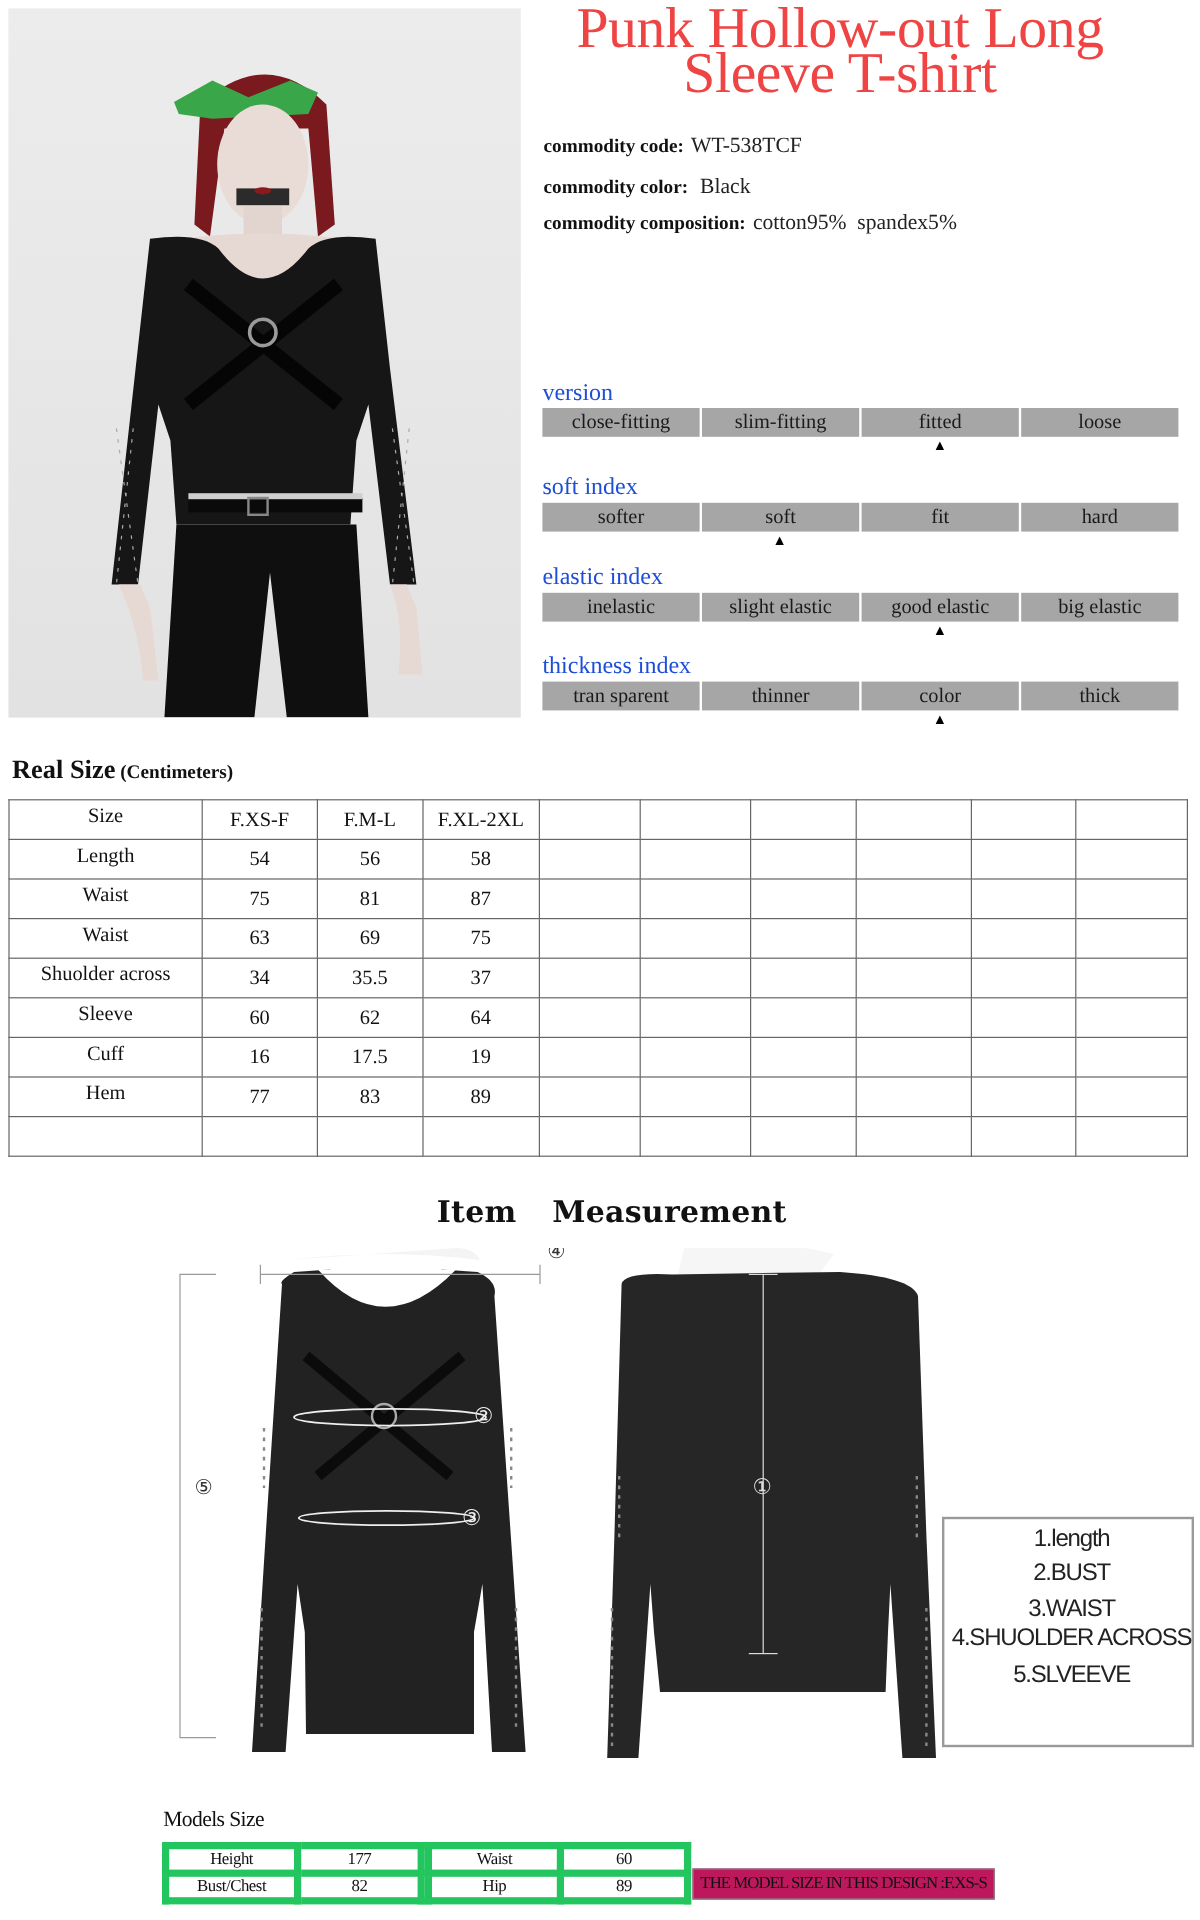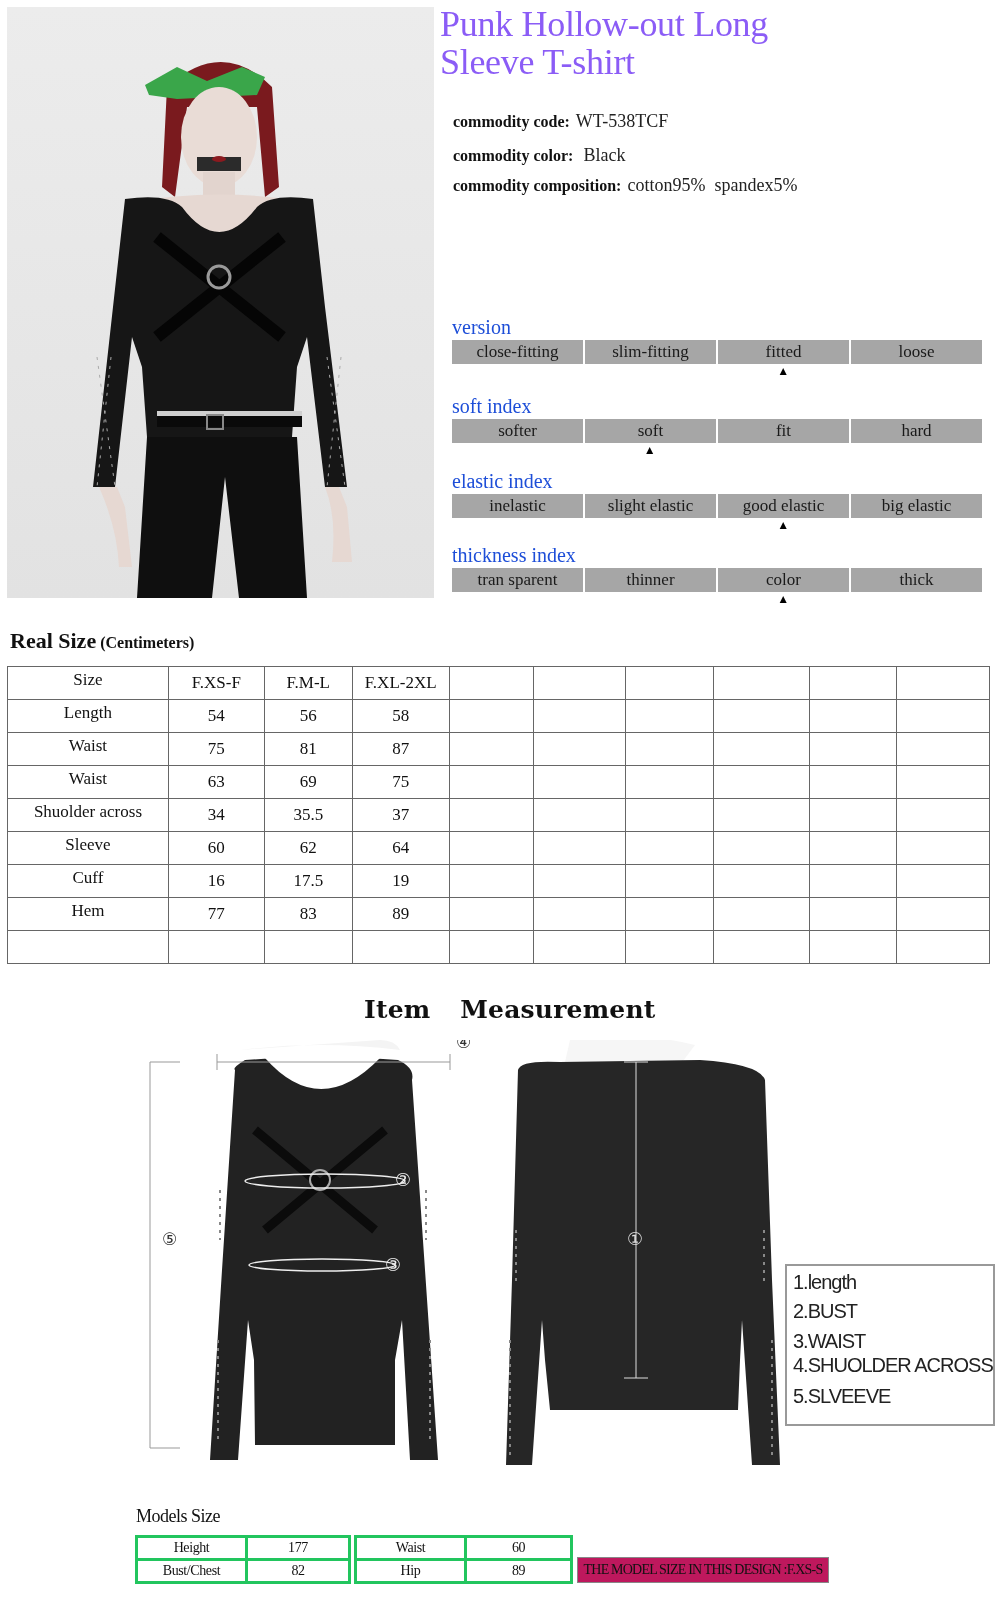--- a/index.html
+++ b/index.html
@@ -5,22 +5,22 @@
   * { box-sizing: border-box; margin: 0; padding: 0; }
   html, body { width: 1000px; height: 1600px; background: #fff; overflow: hidden; }
   body { position: relative; font-family: "Liberation Serif", "DejaVu Serif", serif; color: #111; }
 
   
   .photo { position: absolute; left: 7px; top: 7px; width: 427px; height: 591px;
     background: linear-gradient(180deg, #ececec 0%, #e6e6e6 60%, #e2e2e2 100%); overflow: hidden; }
   .photo svg { width: 100%; height: 100%; display: block; }
 
   
-  .title { position: absolute; left: 440px; top: 5px; width: 520px; font-size: 36px; line-height: 38px;
-    font-family: "Liberation Serif", serif; color: #8b5cf6; letter-spacing: -0.3px; }
+  .title { position: absolute; left: 440px; top: 5px; width: 520px; font-size: 48px; line-height: 38px;
+    font-family: "Liberation Serif", serif; color: #ef4444; letter-spacing: -0.3px; text-align: center; }
   .info { position: absolute; left: 453px; font-size: 16px; white-space: nowrap; }
   .info .k { font-weight: bold; font-size: 16px; }
   .info .v { font-size: 18px; margin-left: 6px; color: #222; }
 
   
   .scale { position: absolute; left: 452px; width: 530px; }
   .scale .lbl { font-size: 20px; height: 26px; line-height: 26px; color: #1d4ed8; }
   .scale .bars { display: flex; gap: 2px; height: 24px; }
   .scale .bar { flex: 1; background: #a6a6a6; text-align: center; font-size: 17px; line-height: 24px; color: #1a1a1a; }
   .scale .marker { position: relative; height: 14px; }
@@ -32,29 +32,29 @@
   table.real { position: absolute; left: 7px; top: 666px; border-collapse: collapse; width: 983px; }
   table.real td { border: 1.5px solid #666; height: 33px; text-align: center; font-size: 17px;
     font-family: "Liberation Serif", serif; color: #111; }
   table.real td.rh { padding-bottom: 6px; }
 
   
   .im-title { position: absolute; left: 364px; top: 995px; font-size: 25px; font-weight: bold;
     font-family: "DejaVu Serif", serif; letter-spacing: 0.2px; word-spacing: 6px; }
   .diagram { position: absolute; left: 140px; top: 1040px; width: 860px; height: 450px; }
   .diagram svg { width: 100%; height: 100%; display: block; }
-  .legend { position: absolute; left: 785px; top: 1264px; width: 210px; height: 162px; border: 2px solid #999;
+  .legend { position: absolute; left: 785px; top: 1264px; width: 210px; height: 192px; border: 2px solid #999;
     padding: 2px 0 0 6px; font-family: "Liberation Sans", "DejaVu Sans", sans-serif; font-size: 20px; color: #222;
-    letter-spacing: -1px; background: #fff; }
+    letter-spacing: -1px; background: #fff; text-align: center; }
   .legend div { height: 29px; line-height: 29px; white-space: nowrap; }
 
   
   .ms-title { position: absolute; left: 136px; top: 1506px; font-size: 18px; letter-spacing: -0.5px; }
   table.model { position: absolute; top: 1535px; border-collapse: collapse; }
-  table.model td { border: 3px solid #22c55e; height: 23px; text-align: center; font-size: 14px; letter-spacing: -0.4px; }
+  table.model td { border: 6px solid #22c55e; height: 23px; text-align: center; font-size: 14px; letter-spacing: -0.4px; }
   .model-note { position: absolute; left: 577px; top: 1557px; width: 252px; height: 26px; background: #be185d;
     border: 1px solid #888; font-size: 14px; line-height: 24px; text-align: center; letter-spacing: -0.8px; color: #111; }
 </style>
 </head>
 <body>
 
 <div class="photo">
   <svg viewBox="0 0 427 591" preserveAspectRatio="none">
 
     <path d="M160 80 Q215 30 265 80 L272 180 L258 190 L250 100 L180 100 L168 190 L155 180 Z" fill="#7a1a1e"></path>

